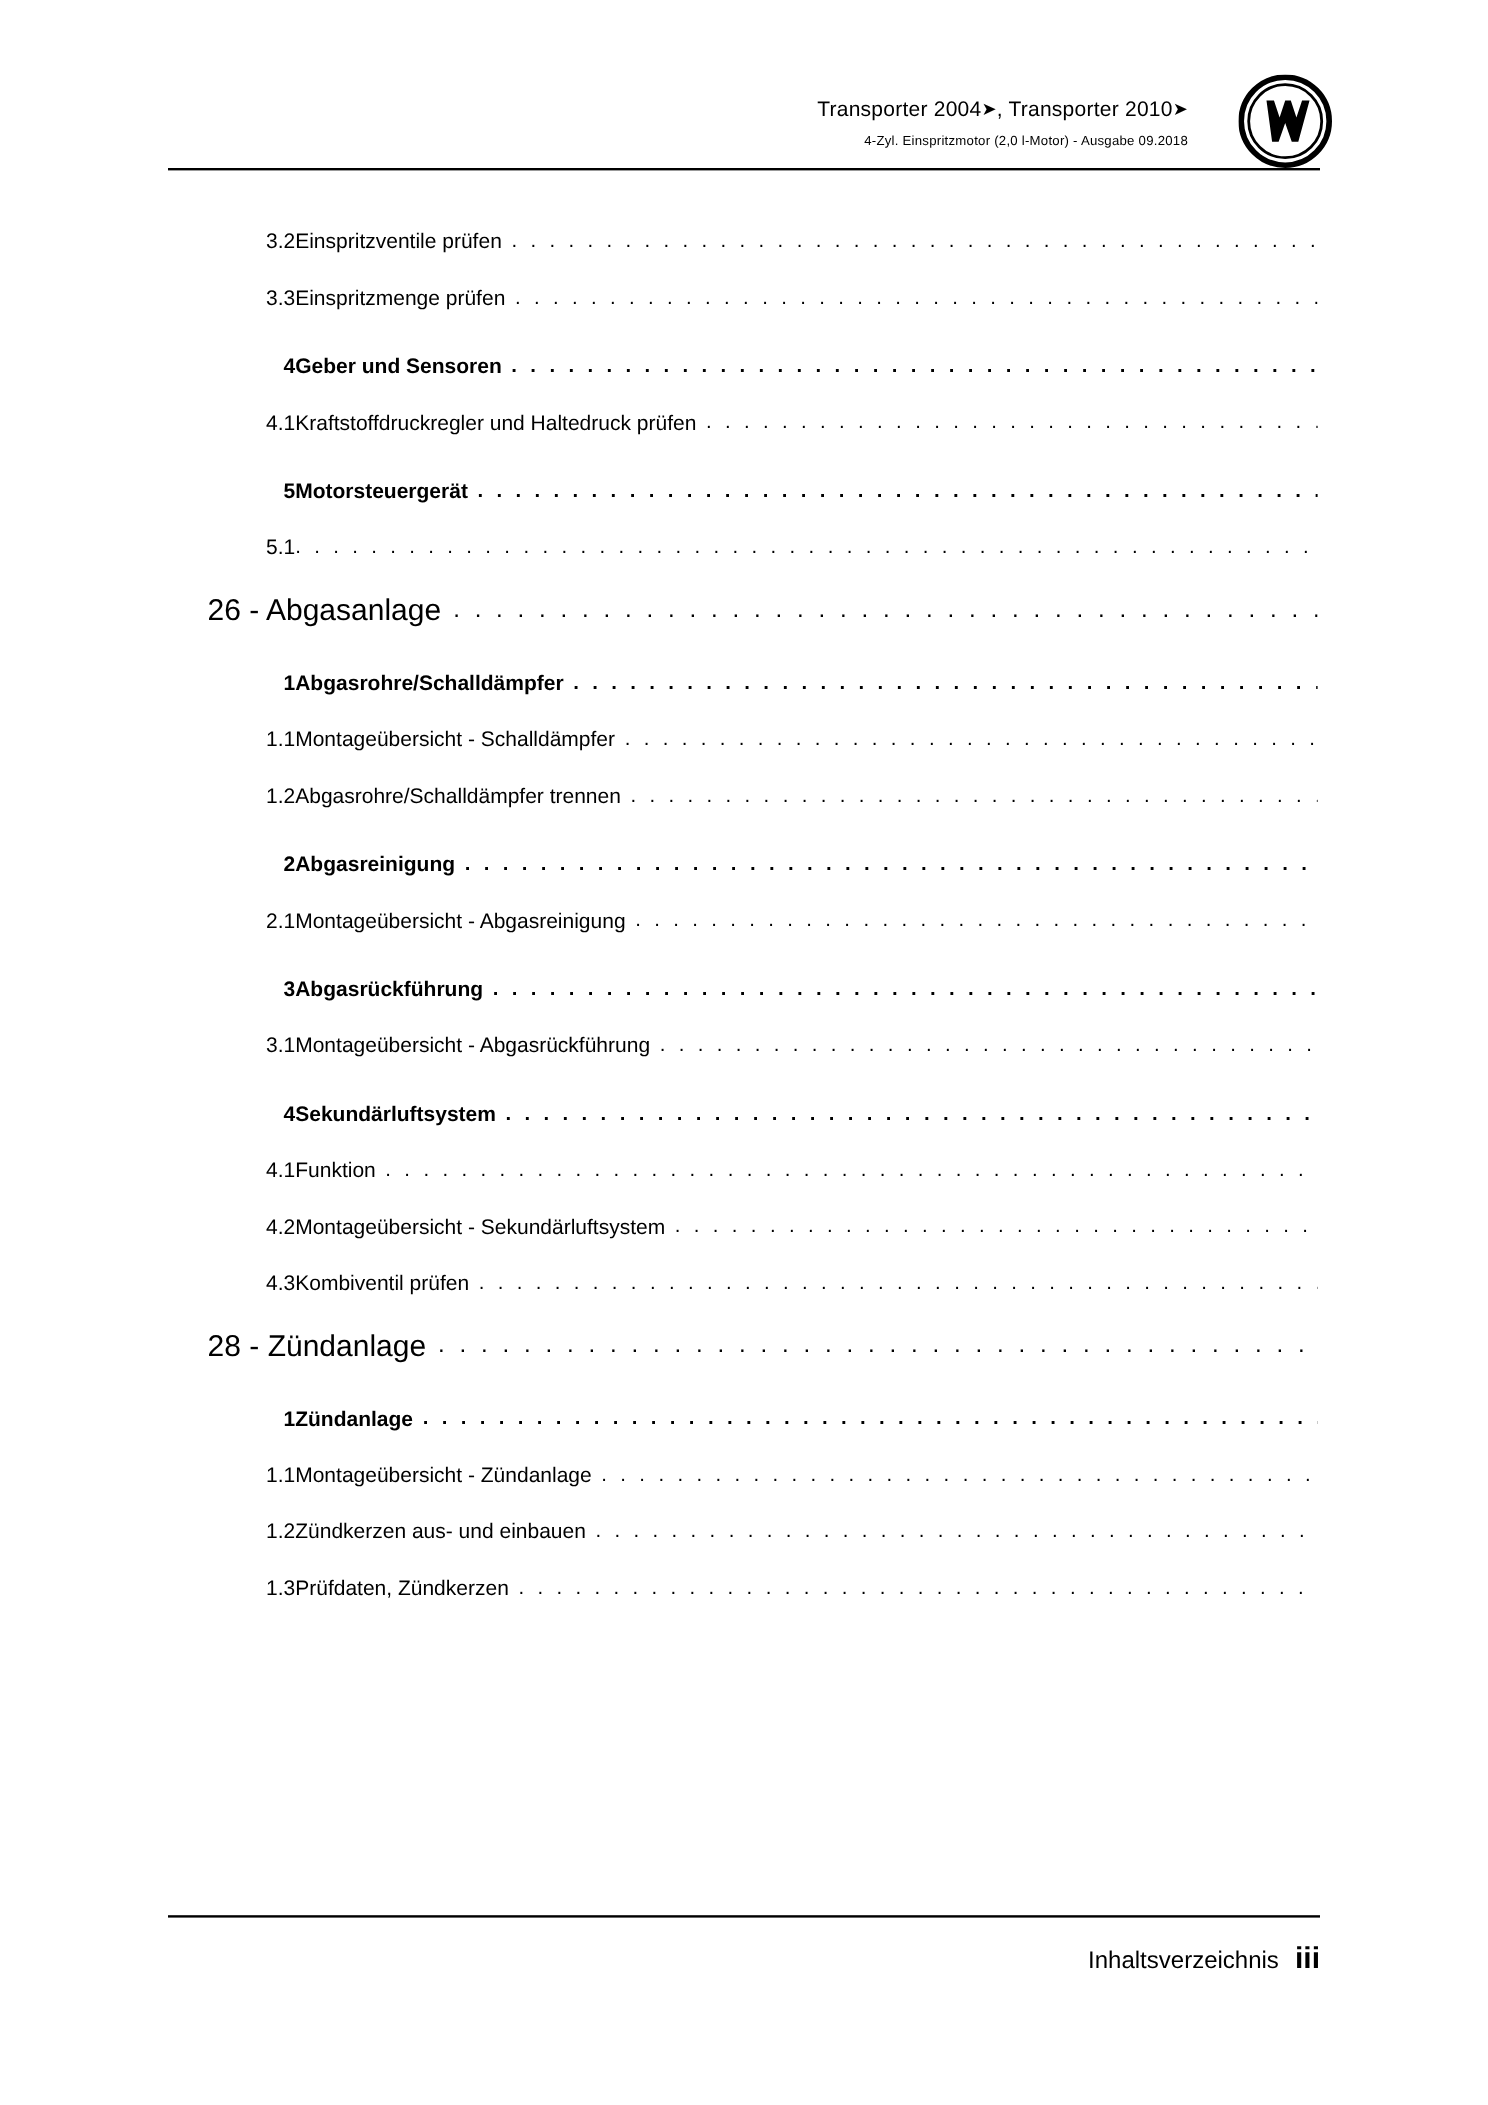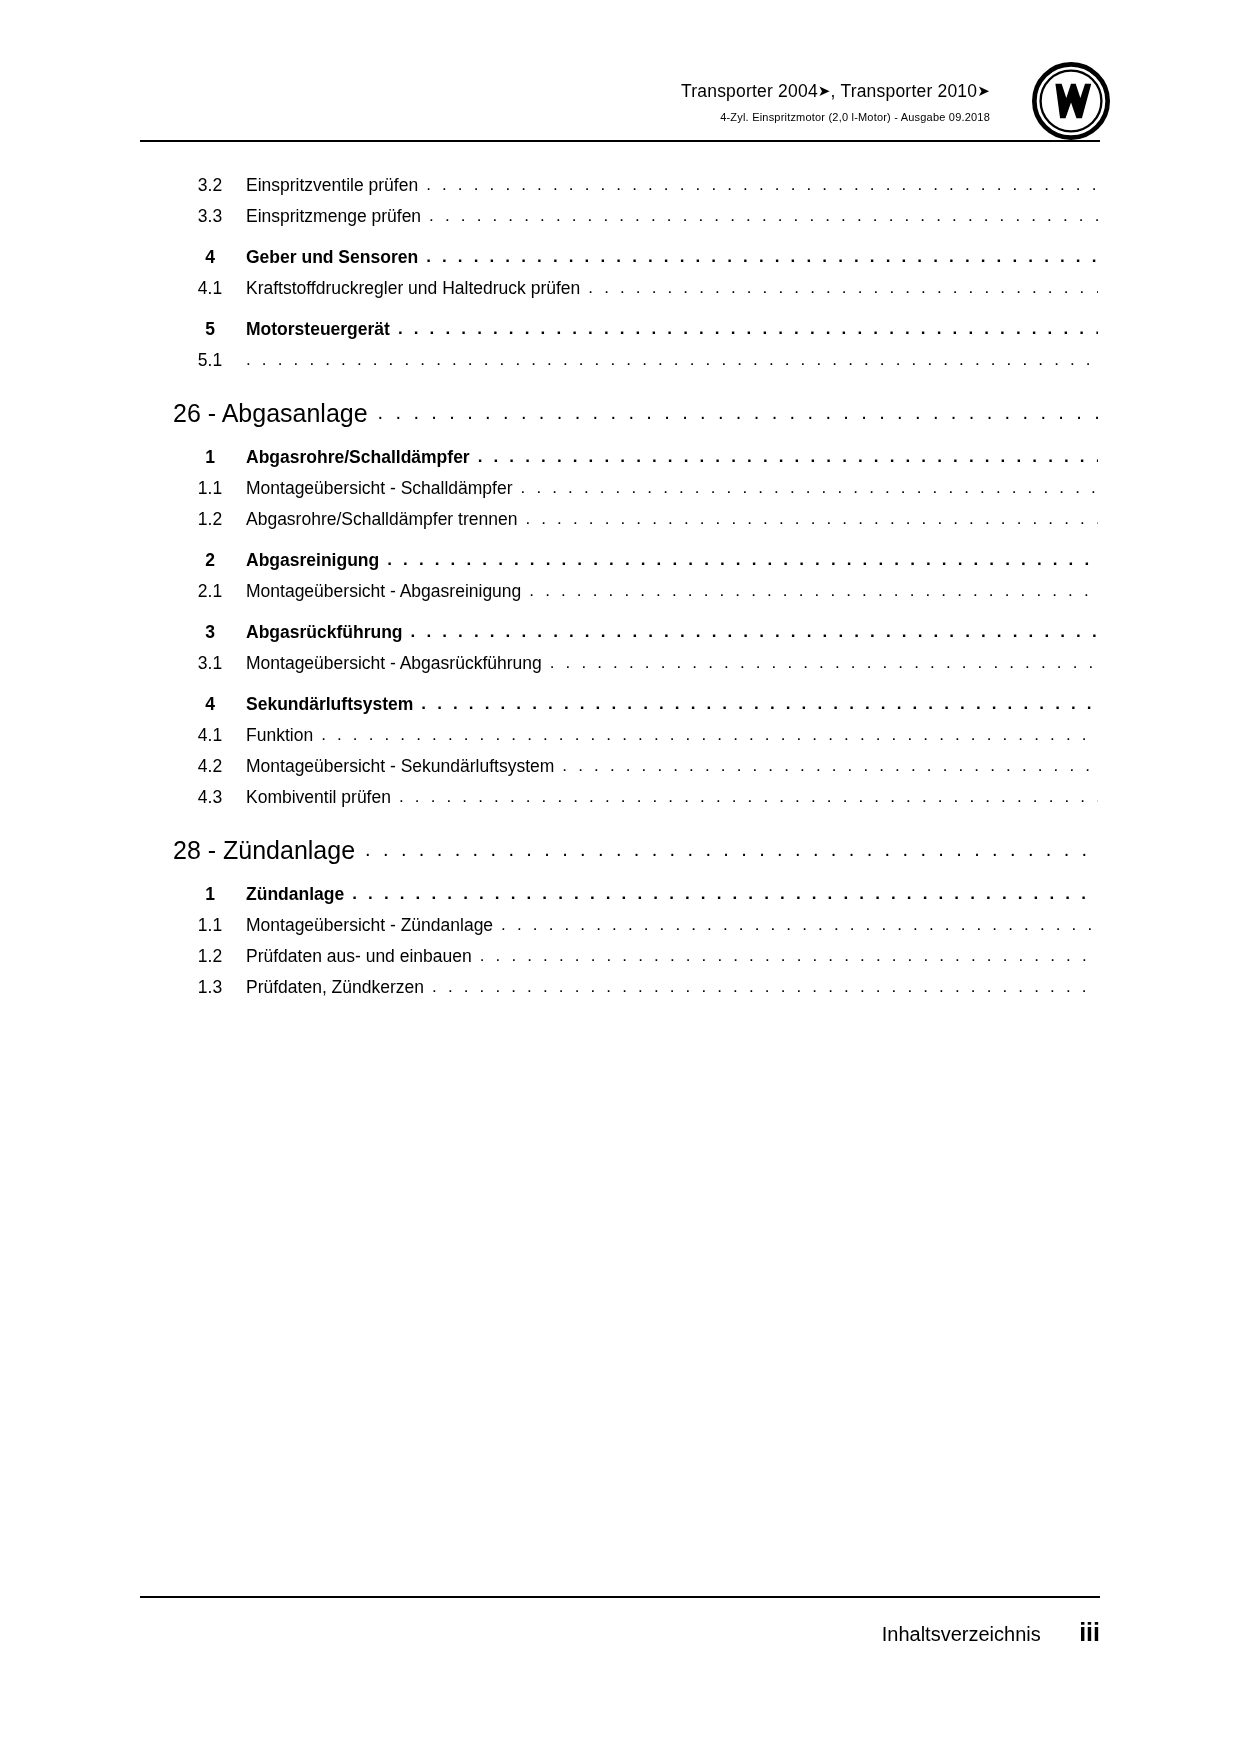--- a/index.html
+++ b/index.html
@@ -81,21 +81,22 @@
     display: flex;
     align-items: baseline;
     width: 100%;
     font-size: 17.5px;
     line-height: 30px;
     white-space: nowrap;
   }
 
   .row .num {
     flex: 0 0 auto;
-    text-align: center;
+    text-align: right;
+    margin-top: 16px;
   }
   .row .title {
     flex: 0 0 auto;
     padding-right: 8px;
   }
   .row .dots {
     flex: 1 1 auto;
     overflow: hidden;
     white-space: nowrap;
     letter-spacing: 3.2px;
@@ -150,21 +151,21 @@
   }
   .footer-label {
     font-size: 20px;
     display: inline-block;
     vertical-align: baseline;
   }
   .footer-page {
     font-size: 25px;
     font-weight: bold;
     display: inline-block;
-    margin-left: 34px;
+    margin-left: 9px;
     vertical-align: baseline;
   }
 </style>
 </head>
 <body>
 
 <div class="page">
 
   <div class="header">
     <div class="header-lines">
@@ -326,21 +327,21 @@
 
     <div class="row lvl-sub">
       <span class="num">1.1</span>
       <span class="title">Montageübersicht - Zündanlage</span>
       <span class="dots">. . . . . . . . . . . . . . . . . . . . . . . . . . . . . . . . . . . . . . . . . . . . . . . . . . . . . . . . . . . . . . . . . . . . . . . . . . . . . . . . . . . . . . . .</span>
       <span class="page">140</span>
     </div>
 
     <div class="row lvl-sub">
       <span class="num">1.2</span>
-      <span class="title">Prüfdaten aus- und einbauen</span>
+      <span class="title">Zündkerzen aus- und einbauen</span>
       <span class="dots">. . . . . . . . . . . . . . . . . . . . . . . . . . . . . . . . . . . . . . . . . . . . . . . . . . . . . . . . . . . . . . . . . . . . . . . . . . . . . . . . . . . . . . . .</span>
       <span class="page">141</span>
     </div>
 
     <div class="row lvl-sub">
       <span class="num">1.3</span>
       <span class="title">Prüfdaten, Zündkerzen</span>
       <span class="dots">. . . . . . . . . . . . . . . . . . . . . . . . . . . . . . . . . . . . . . . . . . . . . . . . . . . . . . . . . . . . . . . . . . . . . . . . . . . . . . . . . . . . . . . .</span>
       <span class="page">142</span>
     </div>

